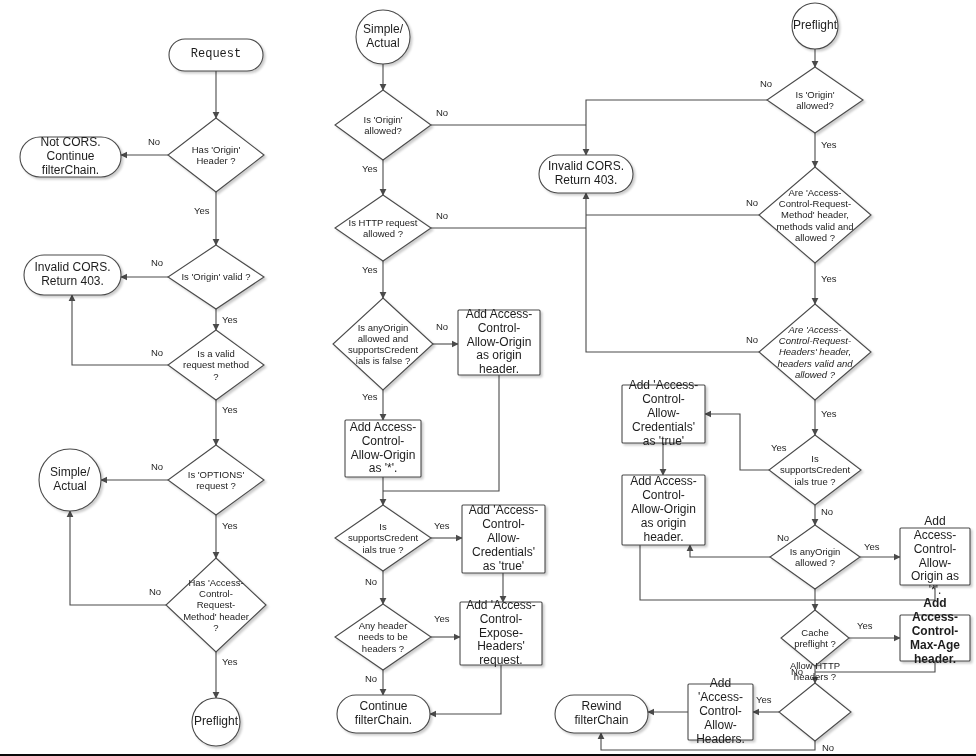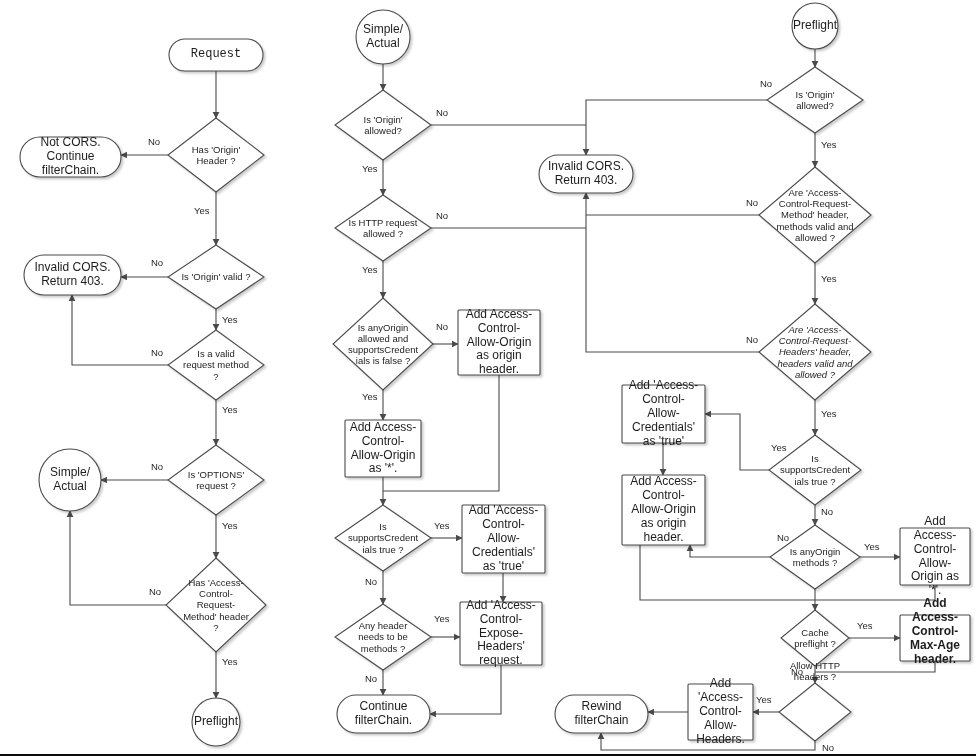--- a/index.html
+++ b/index.html
@@ -149,33 +149,33 @@
       <div class="nlabel dlabel" style="left: 347px; top: 298px; width: 72px; height: 92px;">Is anyOrigin
 allowed and
 supportsCredent
 ials is false ?</div>
       <div class="nlabel" style="left: 462px; top: 310px; width: 74px; height: 65px;">Add Access-Control-Allow-Origin as origin header.</div>
       <div class="nlabel" style="left: 349px; top: 420px; width: 68px; height: 57px;">Add Access-Control-Allow-Origin as '*'.</div>
       <div class="nlabel dlabel" style="left: 348px; top: 505px; width: 70px; height: 66px;">Is
 supportsCredent
 ials true ?</div>
       <div class="nlabel" style="left: 466px; top: 505px; width: 75px; height: 68px;">Add 'Access-Control-Allow-Credentials' as 'true'</div>
-      <div class="nlabel dlabel" style="left: 348px; top: 604px; width: 70px; height: 66px;">Any header needs to be methods ?</div>
+      <div class="nlabel dlabel" style="left: 348px; top: 604px; width: 70px; height: 66px;">Any header needs to be headers ?</div>
       <div class="nlabel" style="left: 464px; top: 602px; width: 74px; height: 63px;">Add 'Access-Control-Expose-Headers' request.</div>
       <div class="nlabel" style="left: 340px; top: 695px; width: 87px; height: 38px;">Continue filterChain.</div>
       <div class="nlabel" style="left: 794px; top: 3px; width: 42px; height: 46px;">Preflight</div>
       <div class="nlabel dlabel" style="left: 780px; top: 67px; width: 70px; height: 66px;">Is 'Origin' allowed?</div>
       <div class="nlabel dlabel" style="left: 775px; top: 167px; width: 80px; height: 96px;">Are 'Access-Control-Request-Method' header, methods  valid and allowed ?</div>
       <div class="nlabel dlabel" style="left: 775px; top: 304px; width: 80px; height: 96px; font-style: italic;">Are 'Access-Control-Request-Headers' header, headers valid and allowed ?</div>
       <div class="nlabel" style="left: 626px; top: 385px; width: 75px; height: 58px;">Add 'Access-Control-Allow-Credentials' as 'true'</div>
       <div class="nlabel dlabel" style="left: 782px; top: 435px; width: 66px; height: 70px;">Is
 supportsCredent
 ials true ?</div>
       <div class="nlabel" style="left: 626px; top: 475px; width: 75px; height: 70px;">Add Access-Control-Allow-Origin as origin header.</div>
-      <div class="nlabel dlabel" style="left: 783px; top: 525px; width: 64px; height: 64px;">Is anyOrigin methods ?</div>
+      <div class="nlabel dlabel" style="left: 783px; top: 525px; width: 64px; height: 64px;">Is anyOrigin allowed ?</div>
       <div class="nlabel" style="left: 904px; top: 528px; width: 62px; height: 57px;">Add Access-Control-Allow-Origin as '*'.</div>
       <div class="nlabel dlabel" style="left: 791px; top: 610px; width: 48px; height: 56px;">Cache preflight ?</div>
       <div class="nlabel" style="left: 904px; top: 615px; width: 62px; height: 34px; font-weight: bold;">Add Access-Control-Max-Age header.</div>
       <div class="nlabel dlabel" style="left: 789px; top: 642px; width: 52px; height: 58px;">Allow HTTP headers ?</div>
       <div class="nlabel" style="left: 692px; top: 684px; width: 57px; height: 56px;">Add 'Access-Control-Allow-Headers.</div>
       <div class="nlabel" style="left: 558px; top: 695px; width: 87px; height: 38px;">Rewind filterChain</div>
       <div class="elabel" style="left: 148px; top: 136px;">No</div>
       <div class="elabel" style="left: 194px; top: 205px;">Yes</div>
       <div class="elabel" style="left: 151px; top: 257px;">No</div>
       <div class="elabel" style="left: 222px; top: 314px;">Yes</div>

